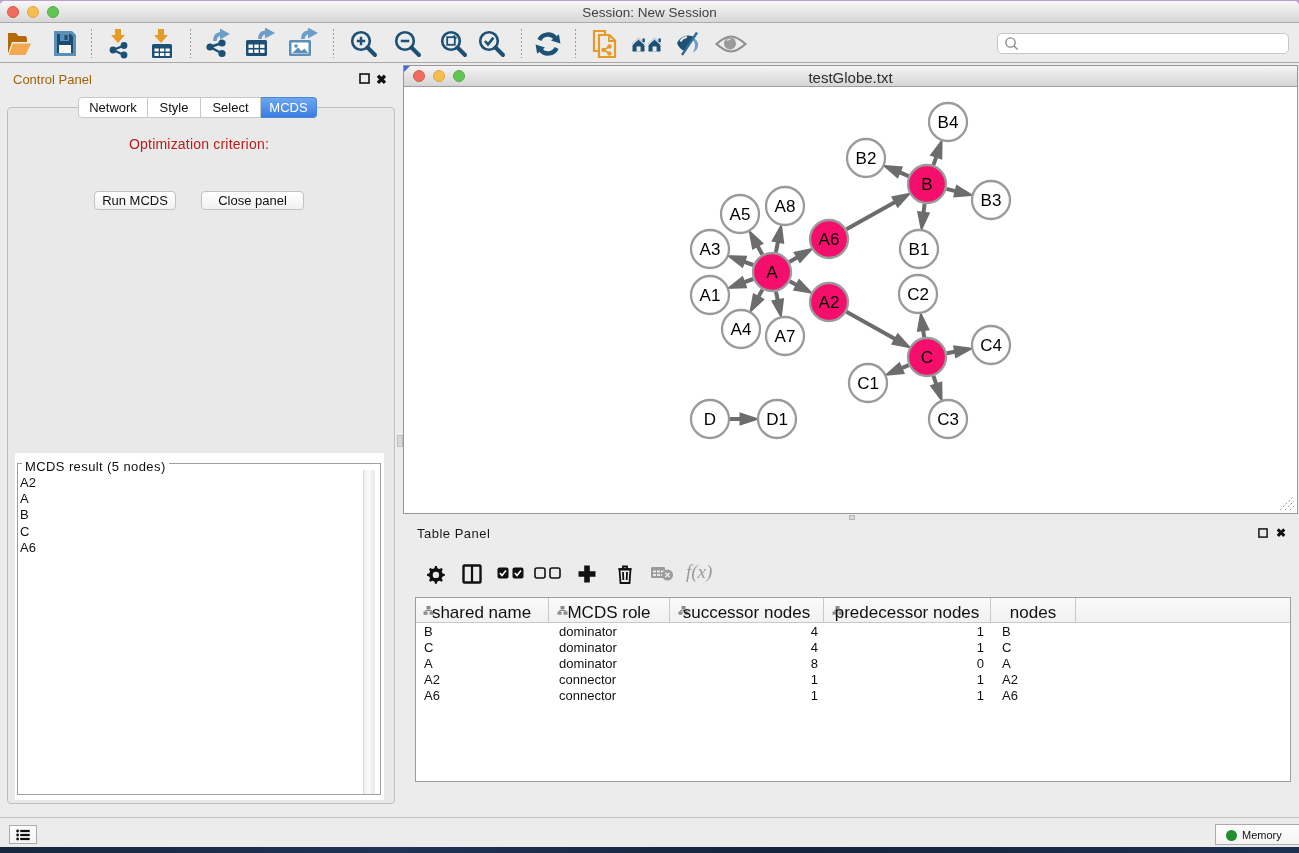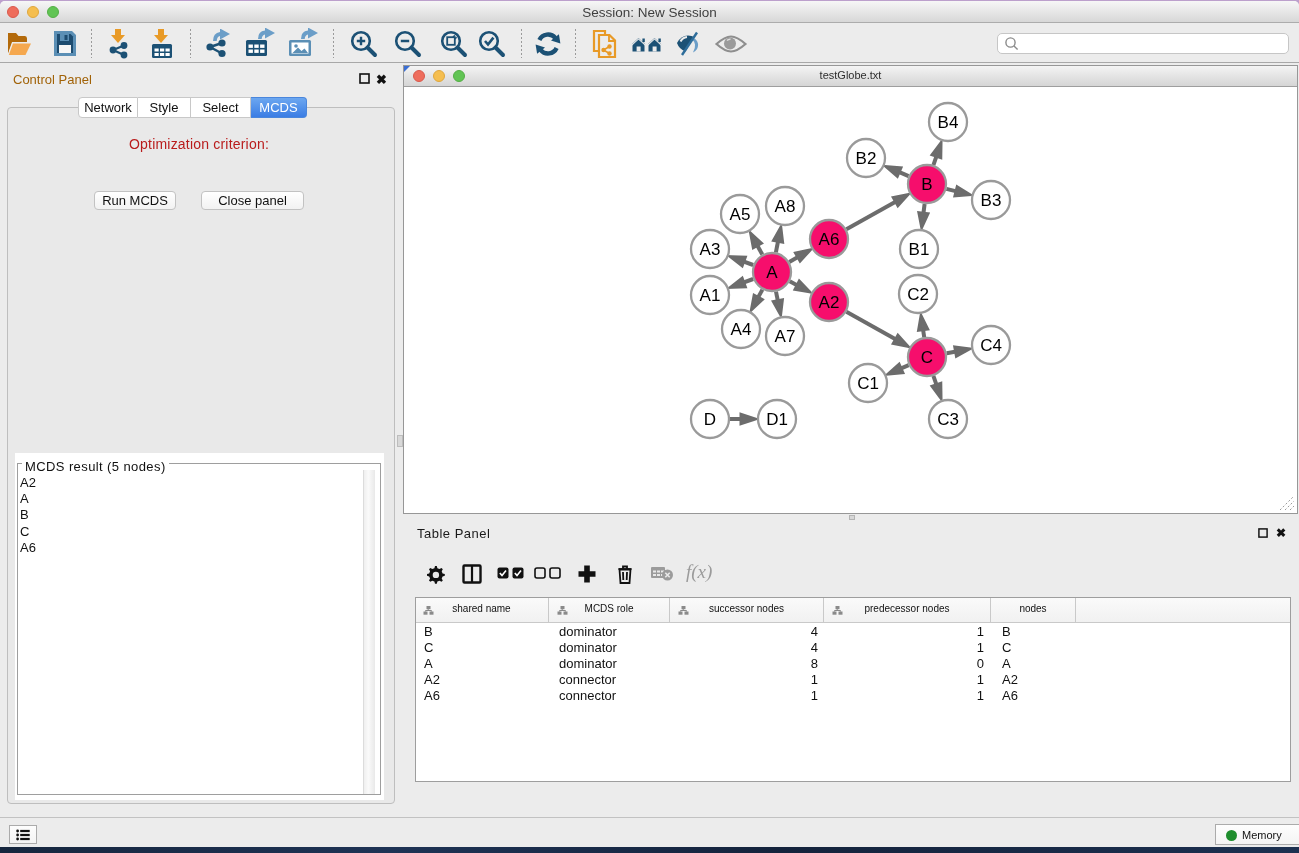--- a/index.html
+++ b/index.html
@@ -32,29 +32,29 @@
 .pushbtn { position:absolute; height:19px; background:linear-gradient(#FFFFFF,#F2F2F2); border:1px solid #C2C2C2; border-radius:4px; font-size:13px; color:#111; text-align:center; line-height:17px; }
 #resultwrap { position:absolute; left:15px; top:452px; width:369px; height:347px; background:#fff; }
 #resultbox { position:absolute; left:2px; top:10px; width:364px; height:332px; border:1px solid #9E9E9E;padding-left:37px; }
 #resulttitle { position:absolute; left:4px; top:-5px; background:#fff; padding:0 3px; font-size:13px; letter-spacing:0.4px; color:#111; }
 #resultlist { position:absolute; left:2px; top:11px; font-size:13px; color:#111; line-height:16.2px; }
 #resultsb { position:absolute; right:5px; top:6px; width:12px; height:324px; background:linear-gradient(90deg,#EFEFEF,#FAFAFA 40%,#E9E9E9); border-left:1px solid #DCDCDC; }
 
 
 #gwin { position:absolute; left:403px; top:64px; width:895px; height:449px; border:1px solid #979797; background:#fff; }
 #gtitle { position:absolute; left:0; top:0; width:893px; height:21px; background:linear-gradient(#F4F4F4,#D5D5D5); border-bottom:1px solid #9E9E9E; }
-#gtitle .title { position:absolute; left:0; right:0; top:3px; text-align:center; font-size:11px; color:#2e2e2e; }
+#gtitle .title { position:absolute; left:0; right:0; top:3px; text-align:center; font-size:15px; color:#2e2e2e; }
 #gcanvas { position:absolute; left:0; top:22px; width:893px; height:425px; background:#fff; }
 
 
 #tp-title { position:absolute; left:417px; top:525px; font-size:13px; letter-spacing:0.5px; color:#1a1a1a; }
 #tbl { position:absolute; left:415px; top:596px; width:876px; height:185px; background:#fff; border:1px solid #9E9E9E; }
 #thead { position:absolute; left:0; top:0; width:874px; height:25px; background:linear-gradient(#FAFAFA,#F1F1F1); border-bottom:1px solid #C9C9C9; }
 .hcol { position:absolute; top:0; height:25px; border-right:1px solid #C9C9C9; }
-.hlab { position:absolute; top:5px; width:100%; text-align:center; font-size:10px; color:#111; }
+.hlab { position:absolute; top:5px; width:100%; text-align:center; font-size:17px; color:#111; }
 .trow { position:absolute; font-size:13px; color:#111; height:16.15px; }
 .tcell { position:absolute; top:0; }
 .num { text-align:right; }
 
 
 #statusline { position:absolute; left:0; top:816px; width:1299px; height:1px; background:#C2C2C2; }
 #statusbar { position:absolute; left:0; top:817px; width:1299px; height:30px; background:#ECECEC; }
 #deskbottom { position:absolute; left:0; top:847px; width:1299px; height:6px; background:linear-gradient(90deg,#16263E,#1E3355 30%,#14233C 60%,#1C3050); }
 .statbtn { position:absolute; background:linear-gradient(#FDFDFD,#F4F4F4); border:1px solid #ABABAB; }
 </style>
@@ -212,21 +212,21 @@
   </div>
 
   <div id="cp-title">Control Panel</div>
   <div class="panelbtns" style="left:359px; top:72px;"><svg width="11" height="11" viewBox="0 0 11 11">
         <rect x="1" y="1" width="9" height="9" fill="none" stroke="#111" stroke-width="1.6"></rect>
       </svg></div>
   <div class="panelbtns" style="left:376px; top:71px; font-weight:bold; font-size:13px;">✖</div>
 
   <div id="cp-box"></div>
   <div class="seg" style="left:78px; top:96px;">
-    <div class="s" style="width:60px;">Network</div>
+    <div class="s" style="width:70px;">Network</div>
     <div class="s" style="width:53px;">Style</div>
     <div class="s" style="width:60px;">Select</div>
     <div class="s sel" style="width:56px;">MCDS</div>
   </div>
   <div id="optlabel">Optimization criterion:</div>
   <div class="pushbtn" style="left:94px; top:190px; width:82px;">Run MCDS</div>
   <div class="pushbtn" style="left:201px; top:190px; width:103px;">Close panel</div>
 
   <div id="resultwrap">
     <div id="resultbox">

